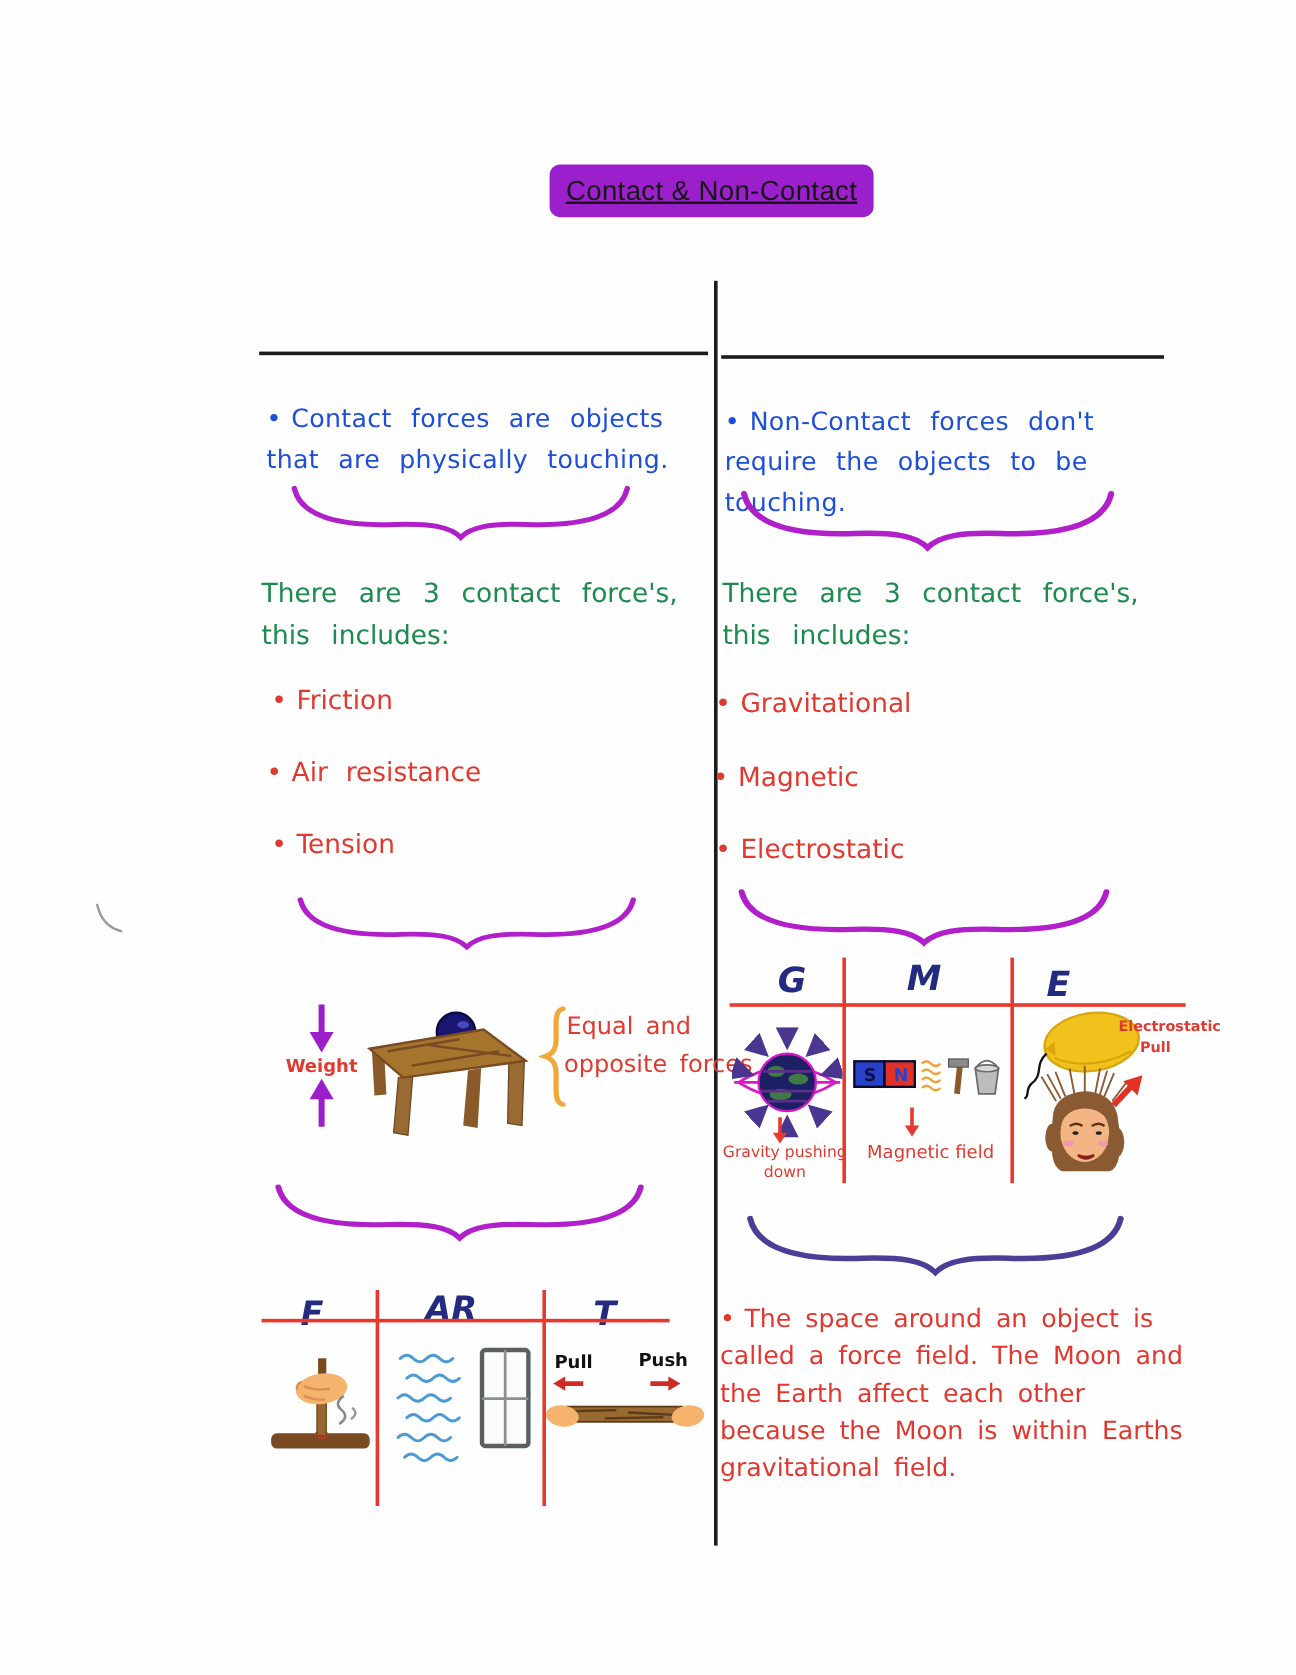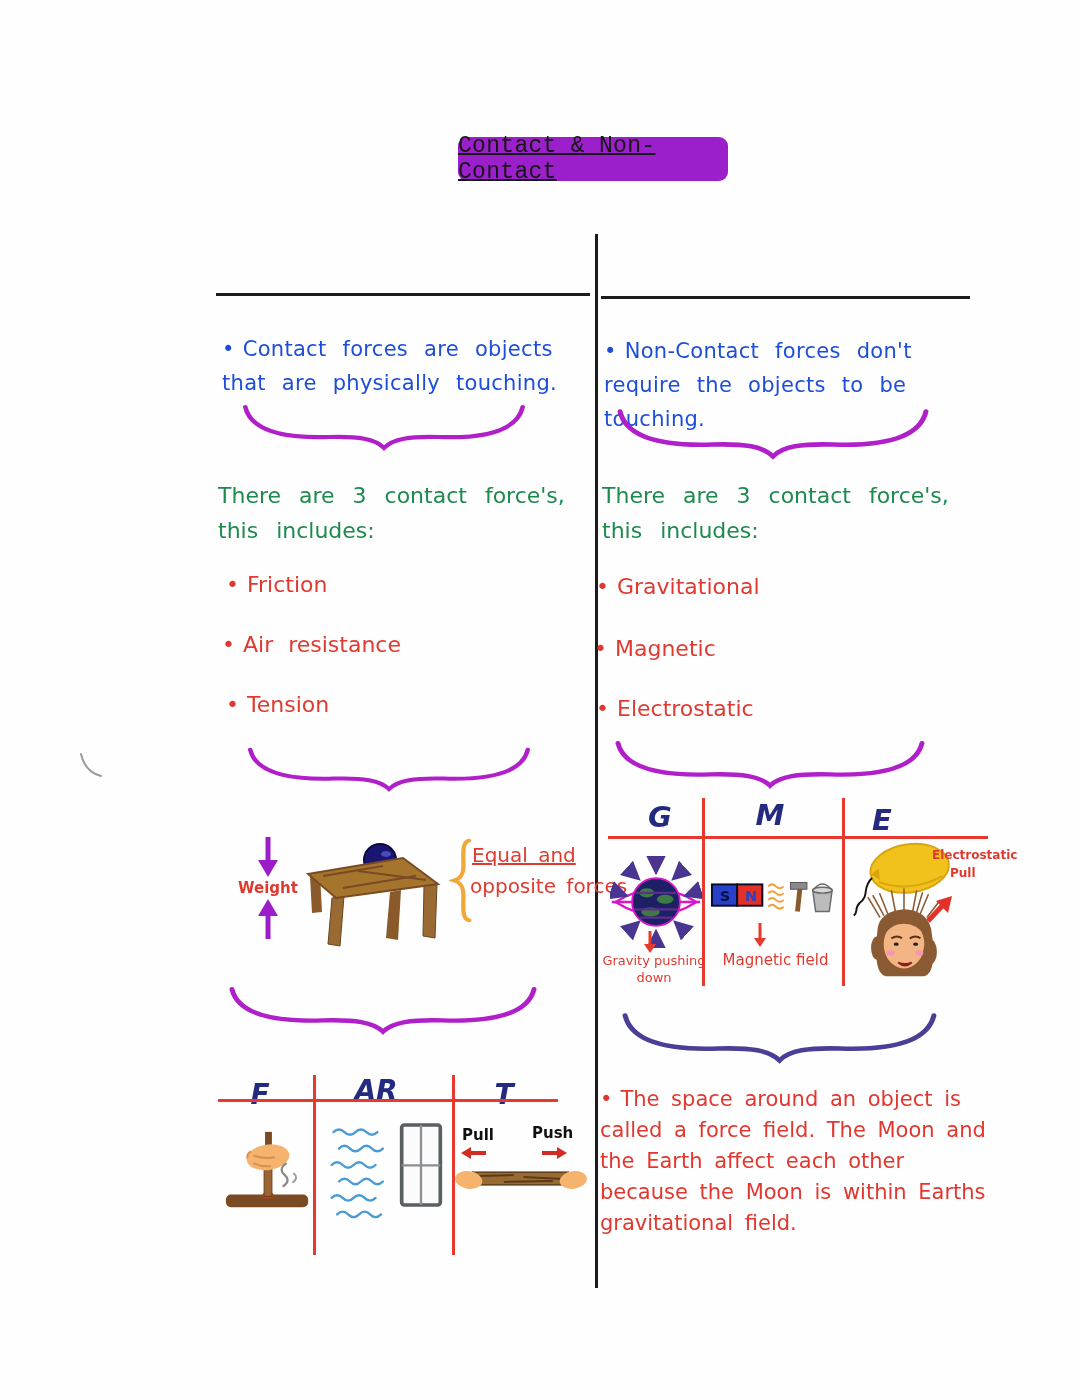--- a/index.html
+++ b/index.html
@@ -1,21 +1,21 @@
 <!DOCTYPE html>
 <html><head>
 <meta charset="utf-8">
 <style>
   html,body{margin:0;padding:0;background:#ffffff;}
   .page{position:relative;width:1080px;height:1396px;background:#fefefe;overflow:hidden;
         font-family:"DejaVu Sans",sans-serif;}
   .abs{position:absolute;}
   
   .title-badge{background:#9b1fcb;border-radius:9px;display:flex;align-items:center;justify-content:center;}
-  .title-badge span{font-family:Liberation Mono, monospace;font-size:23px;color:#161616;
+  .title-badge span{font-family:Liberation Sans, sans-serif;font-size:23px;color:#161616;
         text-decoration:underline;text-decoration-thickness:2px;letter-spacing:.3px;}
   
   .hw{font-family:"DejaVu Sans",sans-serif;}
   .col-header{font-size:36px;color:#e03a30;letter-spacing:2px;text-align:center;}
   .blue-def{font-size:21px;color:#1d4ed8;line-height:34px;word-spacing:9px;letter-spacing:.3px;}
   .green-intro{font-size:22px;color:#1d8a4e;line-height:35px;word-spacing:11px;}
   .red-item{font-size:22px;color:#e03a30;word-spacing:8px;}
   .red-par{font-size:21px;color:#e2372f;line-height:31px;word-spacing:5px;}
   .bullet{margin-right:8px;}
   .ink-line{background:#1c1c1c;}
@@ -107,21 +107,21 @@
     <polygon points="126,46 139,44 137,98 125,96" fill="#9a6a33" stroke="#6a4420" stroke-width="1"></polygon>
     <circle cx="82" cy="20" r="16" fill="#1a1570" stroke="#0d0a40" stroke-width="2"></circle>
     <ellipse cx="88" cy="14" rx="5" ry="3" fill="#5050c8" opacity="0.9"></ellipse>
     <polygon points="10,34 105,18 140,44 38,58" fill="#a5752e" stroke="#7a4a22" stroke-width="2"></polygon>
     <path d="M25,36 L85,26 M45,48 L118,36 M60,31 L128,40" stroke="#7a4a22" stroke-width="2" fill="none"></path>
   </svg>
 
   <svg class="abs" style="left:449px;top:838px;" width="26" height="85" viewBox="0 0 36 130" preserveAspectRatio="none">
     <path d="M28,4 C18,6 20,22 20,42 C20,56 16,62 7,65 C16,68 20,74 20,88 C20,108 18,124 28,126" fill="none" stroke="#f0a83a" stroke-width="6" stroke-linecap="round"></path>
   </svg>
-  <div class="abs hw equal-red" style="left:472px;top:843px;text-decoration:underline;">Equal and</div>
+  <div class="abs hw equal-red" style="left:472px;top:843px;">Equal and</div>
   <div class="abs hw equal-red" style="left:470px;top:874px;">opposite forces</div>
 
   <div class="abs hw tbl-header" style="left:630px;top:800px;width:60px;">G</div>
   <div class="abs hw tbl-header" style="left:740px;top:798px;width:60px;">M</div>
   <div class="abs hw tbl-header" style="left:852px;top:803px;width:60px;">E</div>
   <div class="abs red-line" style="left:608px;top:836px;width:380px;height:3px;"></div>
   <div class="abs red-line" style="left:702px;top:798px;width:3px;height:188px;"></div>
   <div class="abs red-line" style="left:842px;top:798px;width:3px;height:188px;"></div>
 
   <svg class="abs" style="left:610px;top:856px;" width="92" height="92" viewBox="0 0 100 100">

